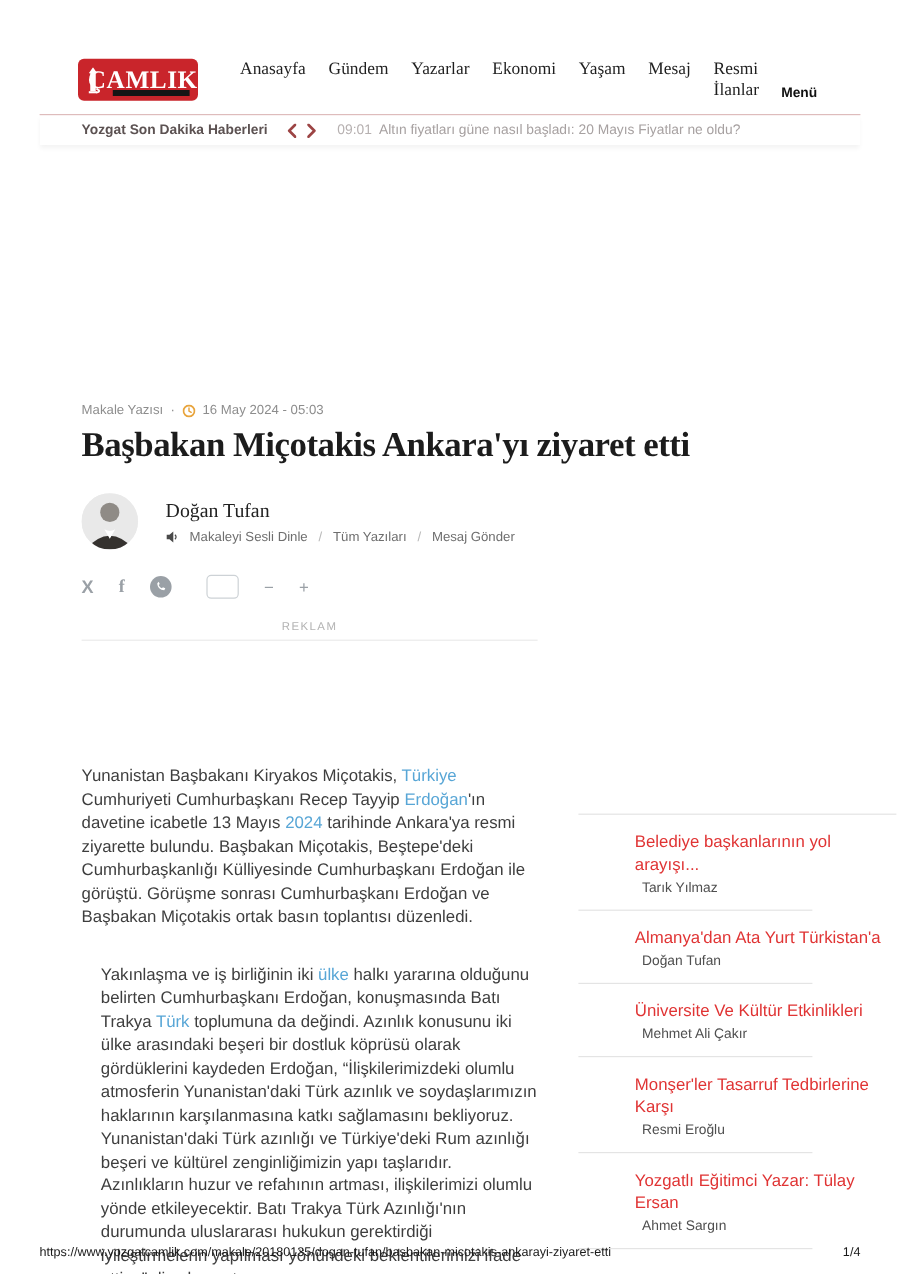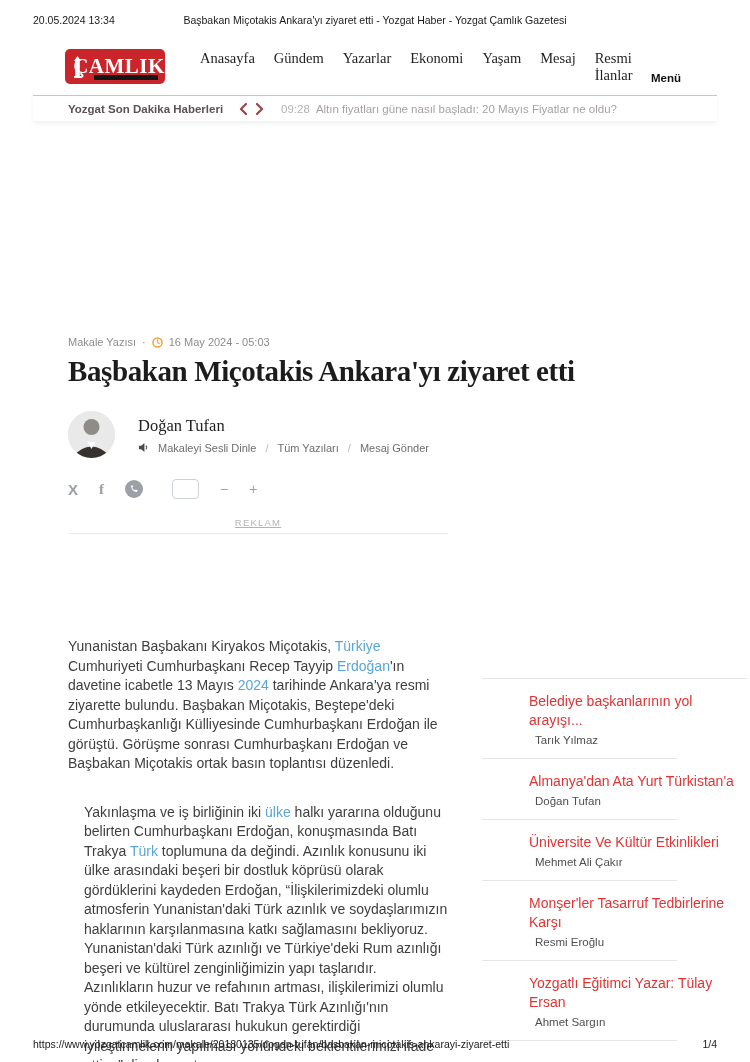--- a/index.html
+++ b/index.html
@@ -64,21 +64,21 @@
   .icon-f { font-family:"Liberation Serif",serif; font-weight:bold; font-size:15px; }
   .icon-wa { width:18px; height:18px; border-radius:50%; background:#9aa0a6;
              display:flex; align-items:center; justify-content:center; }
   .fontsize-box { width:27px; height:20px; border:1px solid #cdd2d6; border-radius:4px;
                   margin-left:8px; cursor:default; }
   .fs-minus,.fs-plus { font-size:14px; color:#9aa0a6; }
 
   .two-col { display:flex; margin-top:0; }
   .main-col { width:380px; }
   .reklam { margin-top:18px; text-align:center; font-size:9.5px; letter-spacing:1.2px;
-            color:#b3b3b3; border-bottom:1px solid #eaeaea; padding-bottom:5px;text-decoration:underline; }
+            color:#b3b3b3; border-bottom:1px solid #eaeaea; padding-bottom:5px; }
   .ad-gap { height:103px; }
   .body-p { font-size:14px; line-height:19.5px; color:#3e3e3e; }
   .body-p + .body-p { margin-top:29px;margin-left:16px; }
   .body-p a { color:#58a6d6; text-decoration:none; cursor:pointer; }
 
   
   .sidebar { width:265px; margin-left:34px; padding-top:179px; }
   .sb-list { border-top:1px solid #e4e4e4; }
   .sb-item { padding:13px 0 12px 47px; border-bottom:1px solid #e4e4e4; cursor:pointer; }
   .sb-item .sb-title { font-size:14px; font-weight:normal; color:#e03434; line-height:19px; }
@@ -87,24 +87,20 @@
   .sb-list .sb-item { border-bottom:1px solid #e4e4e4; }
   .sb-item, .sb-list { border-color:#e4e4e4; }
   .sb-list .sb-item { margin-right:70px; } 
   .sb-item .sb-title,.sb-item .sb-author { margin-right:-70px; } 
 </style>
 </head>
 <body>
 
 <div class="page">
 
-  <div class="print-header">
-    <span class="ph-date">20.05.2024 13:34</span>
-    <div class="ph-title">Başbakan Miçotakis Ankara'yı ziyaret etti -  Yozgat Haber - Yozgat Çamlık Gazetesi</div>
-  </div>
 
   <div class="site-header">
     <div class="logo">
       <svg class="logo-tower" width="13" height="22" viewBox="0 0 13 22">
         <path d="M6.5 0 L10 5 L8.8 5 L8.8 20 L4.2 20 L4.2 5 L3 5 Z" fill="#ffffff"></path>
         <rect x="3" y="20" width="7" height="2" fill="#ffffff"></rect>
       </svg>
       <span class="logo-text">ÇAMLIK</span>
       <span class="logo-strip"></span>
     </div>
@@ -127,21 +123,21 @@
         <svg width="8" height="12" viewBox="0 0 8 12">
             <path d="M7 1 L2 6 L7 11" stroke="#9c4444" stroke-width="2.2" fill="none" stroke-linecap="round" stroke-linejoin="round"></path>
           </svg>
       </span>
       <span>
         <svg width="8" height="12" viewBox="0 0 8 12">
             <path d="M1 1 L6 6 L1 11" stroke="#9c4444" stroke-width="2.2" fill="none" stroke-linecap="round" stroke-linejoin="round"></path>
           </svg>
       </span>
     </span>
-    <span class="ticker-time">09:28</span>
+    <span class="ticker-time">09:01</span>
     <span class="ticker-news">Altın fiyatları güne nasıl başladı: 20 Mayıs Fiyatlar ne oldu?</span>
   </div>
 
   <div class="content">
 
     <div class="meta">
       <span>Makale Yazısı</span>
       <span>·</span>
       <svg width="11" height="11" viewBox="0 0 12 12">
         <circle cx="6" cy="6" r="5" fill="none" stroke="#e8a43c" stroke-width="1.6"></circle>

